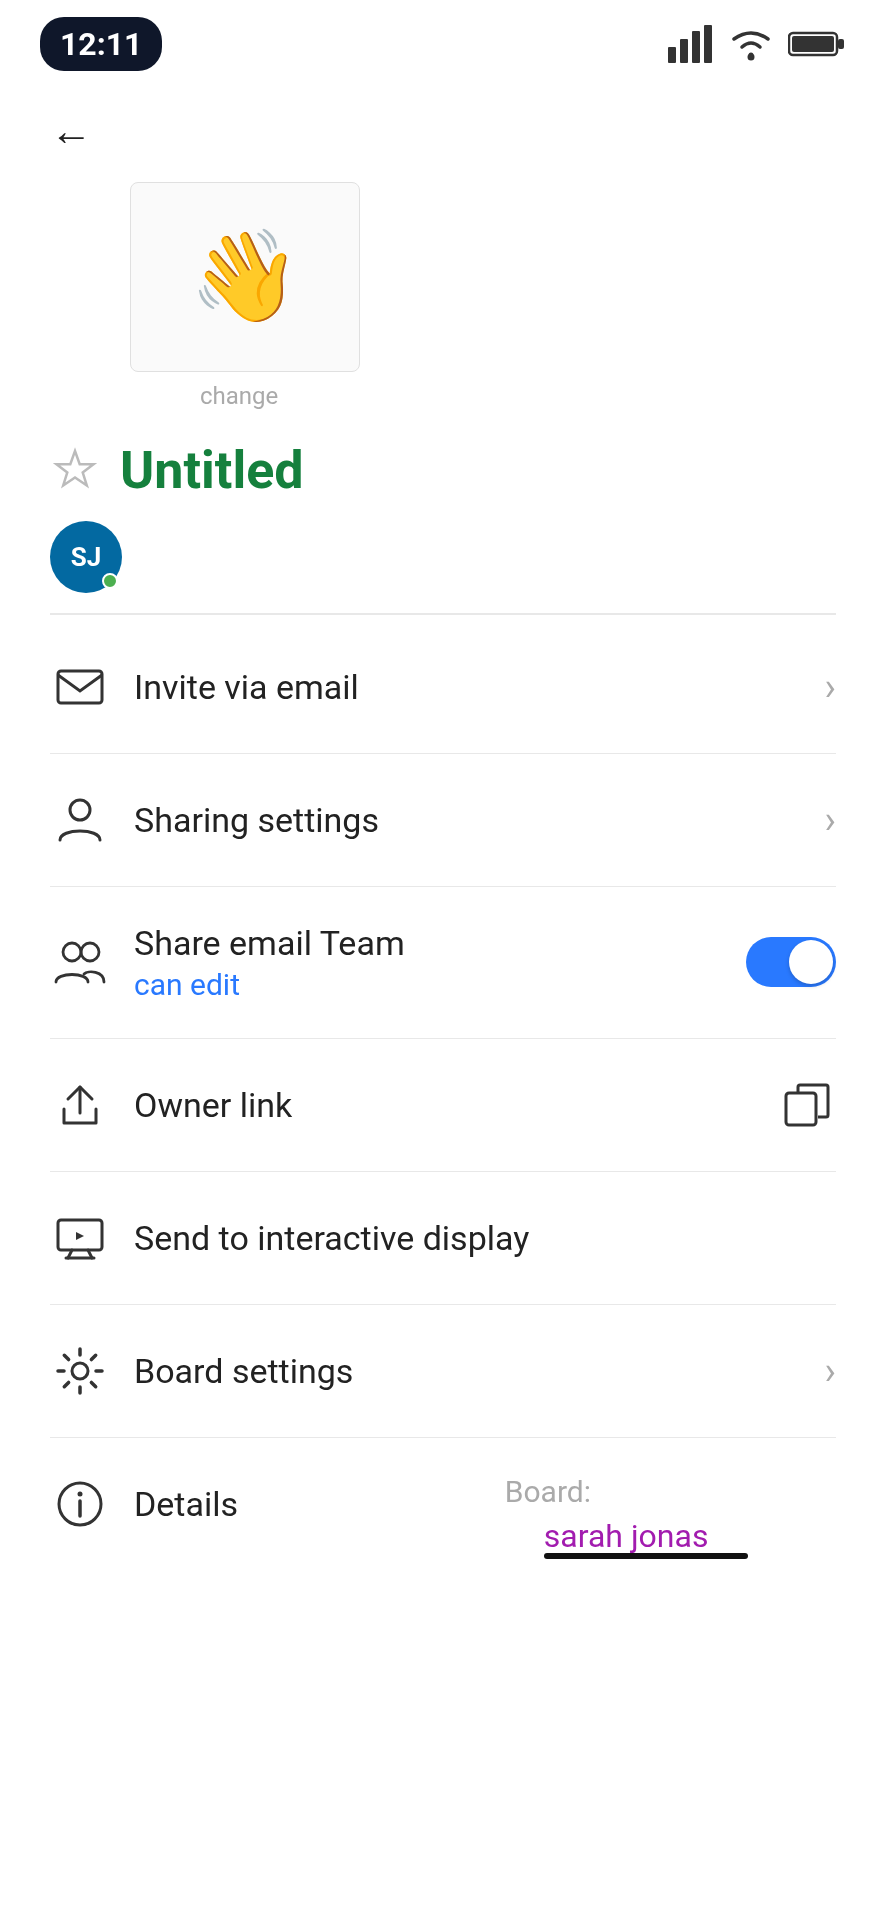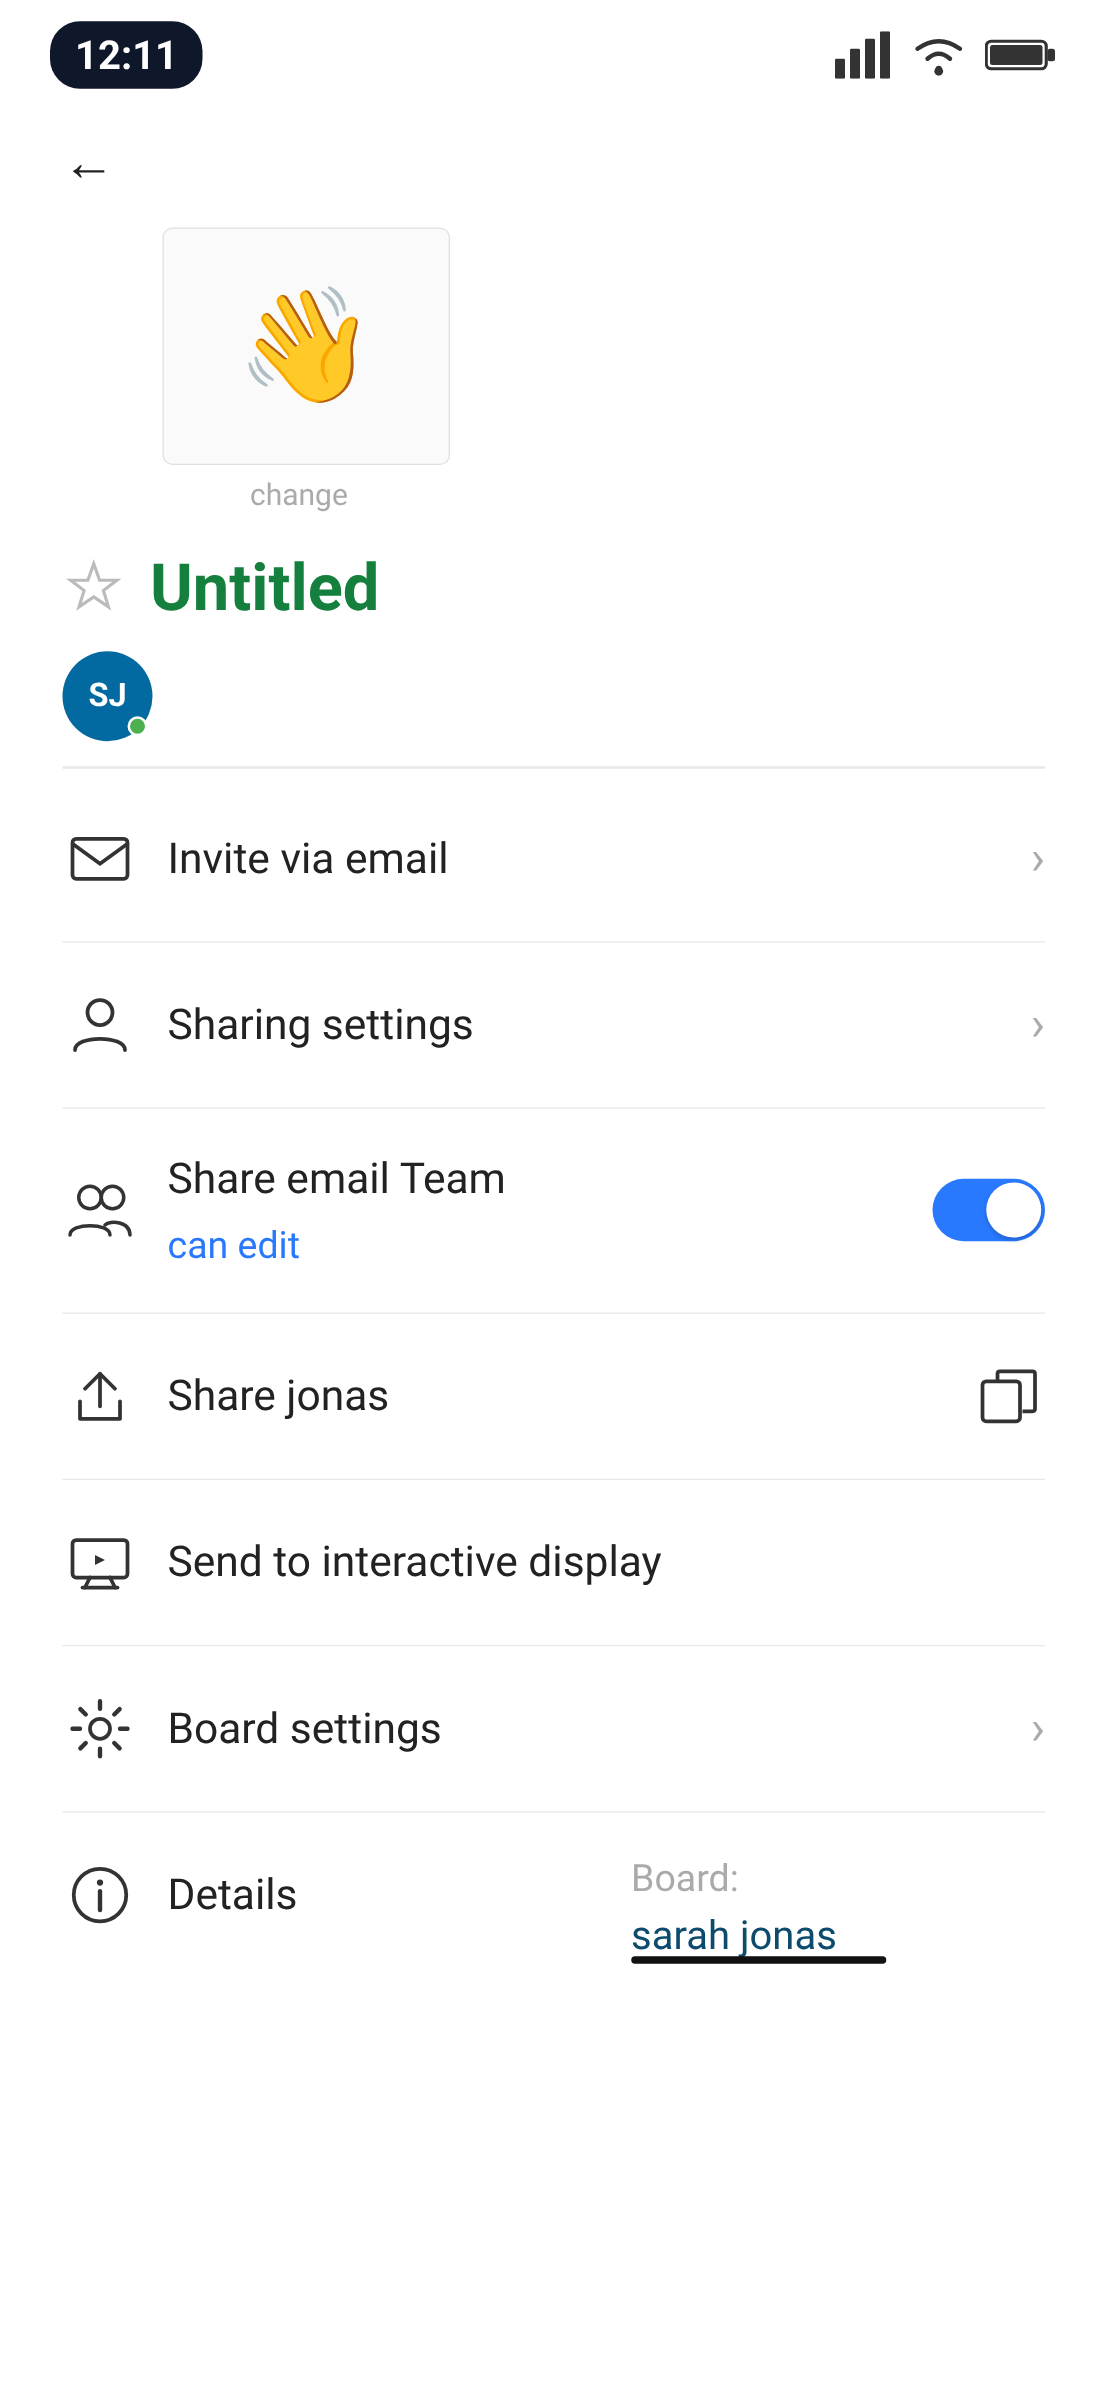--- a/index.html
+++ b/index.html
@@ -185,21 +185,21 @@
 
     .menu-label {
       font-size: 34px;
       color: #222;
       font-weight: 400;
     }
 
     .menu-sublabel {
       font-size: 30px;
       color: #2979ff;
-      margin-top: 16px;
+      margin-top: 4px;
     }
 
     .menu-right {
       display: flex;
       align-items: center;
       flex-shrink: 0;
     }
 
     
     .chevron {
@@ -258,23 +258,24 @@
     }
 
     .owner-label {
       font-size: 30px;
       color: #aaa;
       margin-bottom: 8px;
     }
 
     .owner-name {
       font-size: 32px;
-      color: #0c4a6e;
+      color: #a21caf;
       position: relative;
       display: inline-block;
+      margin-left: 39px;
     }
 
     .owner-name::after {
       content: '';
       position: absolute;
       bottom: -4px;
       left: 0;
       right: -40px;
       height: 6px;
       background: #111;
@@ -392,21 +393,21 @@
 
   <div class="menu-item">
     <div class="menu-icon">
       <svg viewBox="0 0 52 52" fill="none">
         <path d="M26 8 L26 34" stroke="#333" stroke-width="3" stroke-linecap="round"></path>
         <path d="M14 20 L26 8 L38 20" stroke="#333" stroke-width="3" stroke-linecap="round" stroke-linejoin="round" fill="none"></path>
         <path d="M10 30 L10 44 L42 44 L42 30" stroke="#333" stroke-width="3" stroke-linecap="round" stroke-linejoin="round" fill="none"></path>
       </svg>
     </div>
     <div class="menu-text-block">
-      <span class="menu-label">Share jonas</span>
+      <span class="menu-label">Owner link</span>
     </div>
     <div class="menu-right copy-icon-container">
       <svg width="52" height="52" viewBox="0 0 52 52" fill="none">
         <rect x="6" y="14" width="30" height="32" rx="3" stroke="#333" stroke-width="3" fill="none"></rect>
         <path d="M18 14 L18 8 Q18 6 20 6 L46 6 Q48 6 48 8 L48 36 Q48 38 46 38 L38 38" stroke="#333" stroke-width="3" fill="none" stroke-linejoin="round"></path>
       </svg>
     </div>
   </div>
 
   <div class="menu-item" style="border-bottom: 1.5px solid #e8e8e8;">

